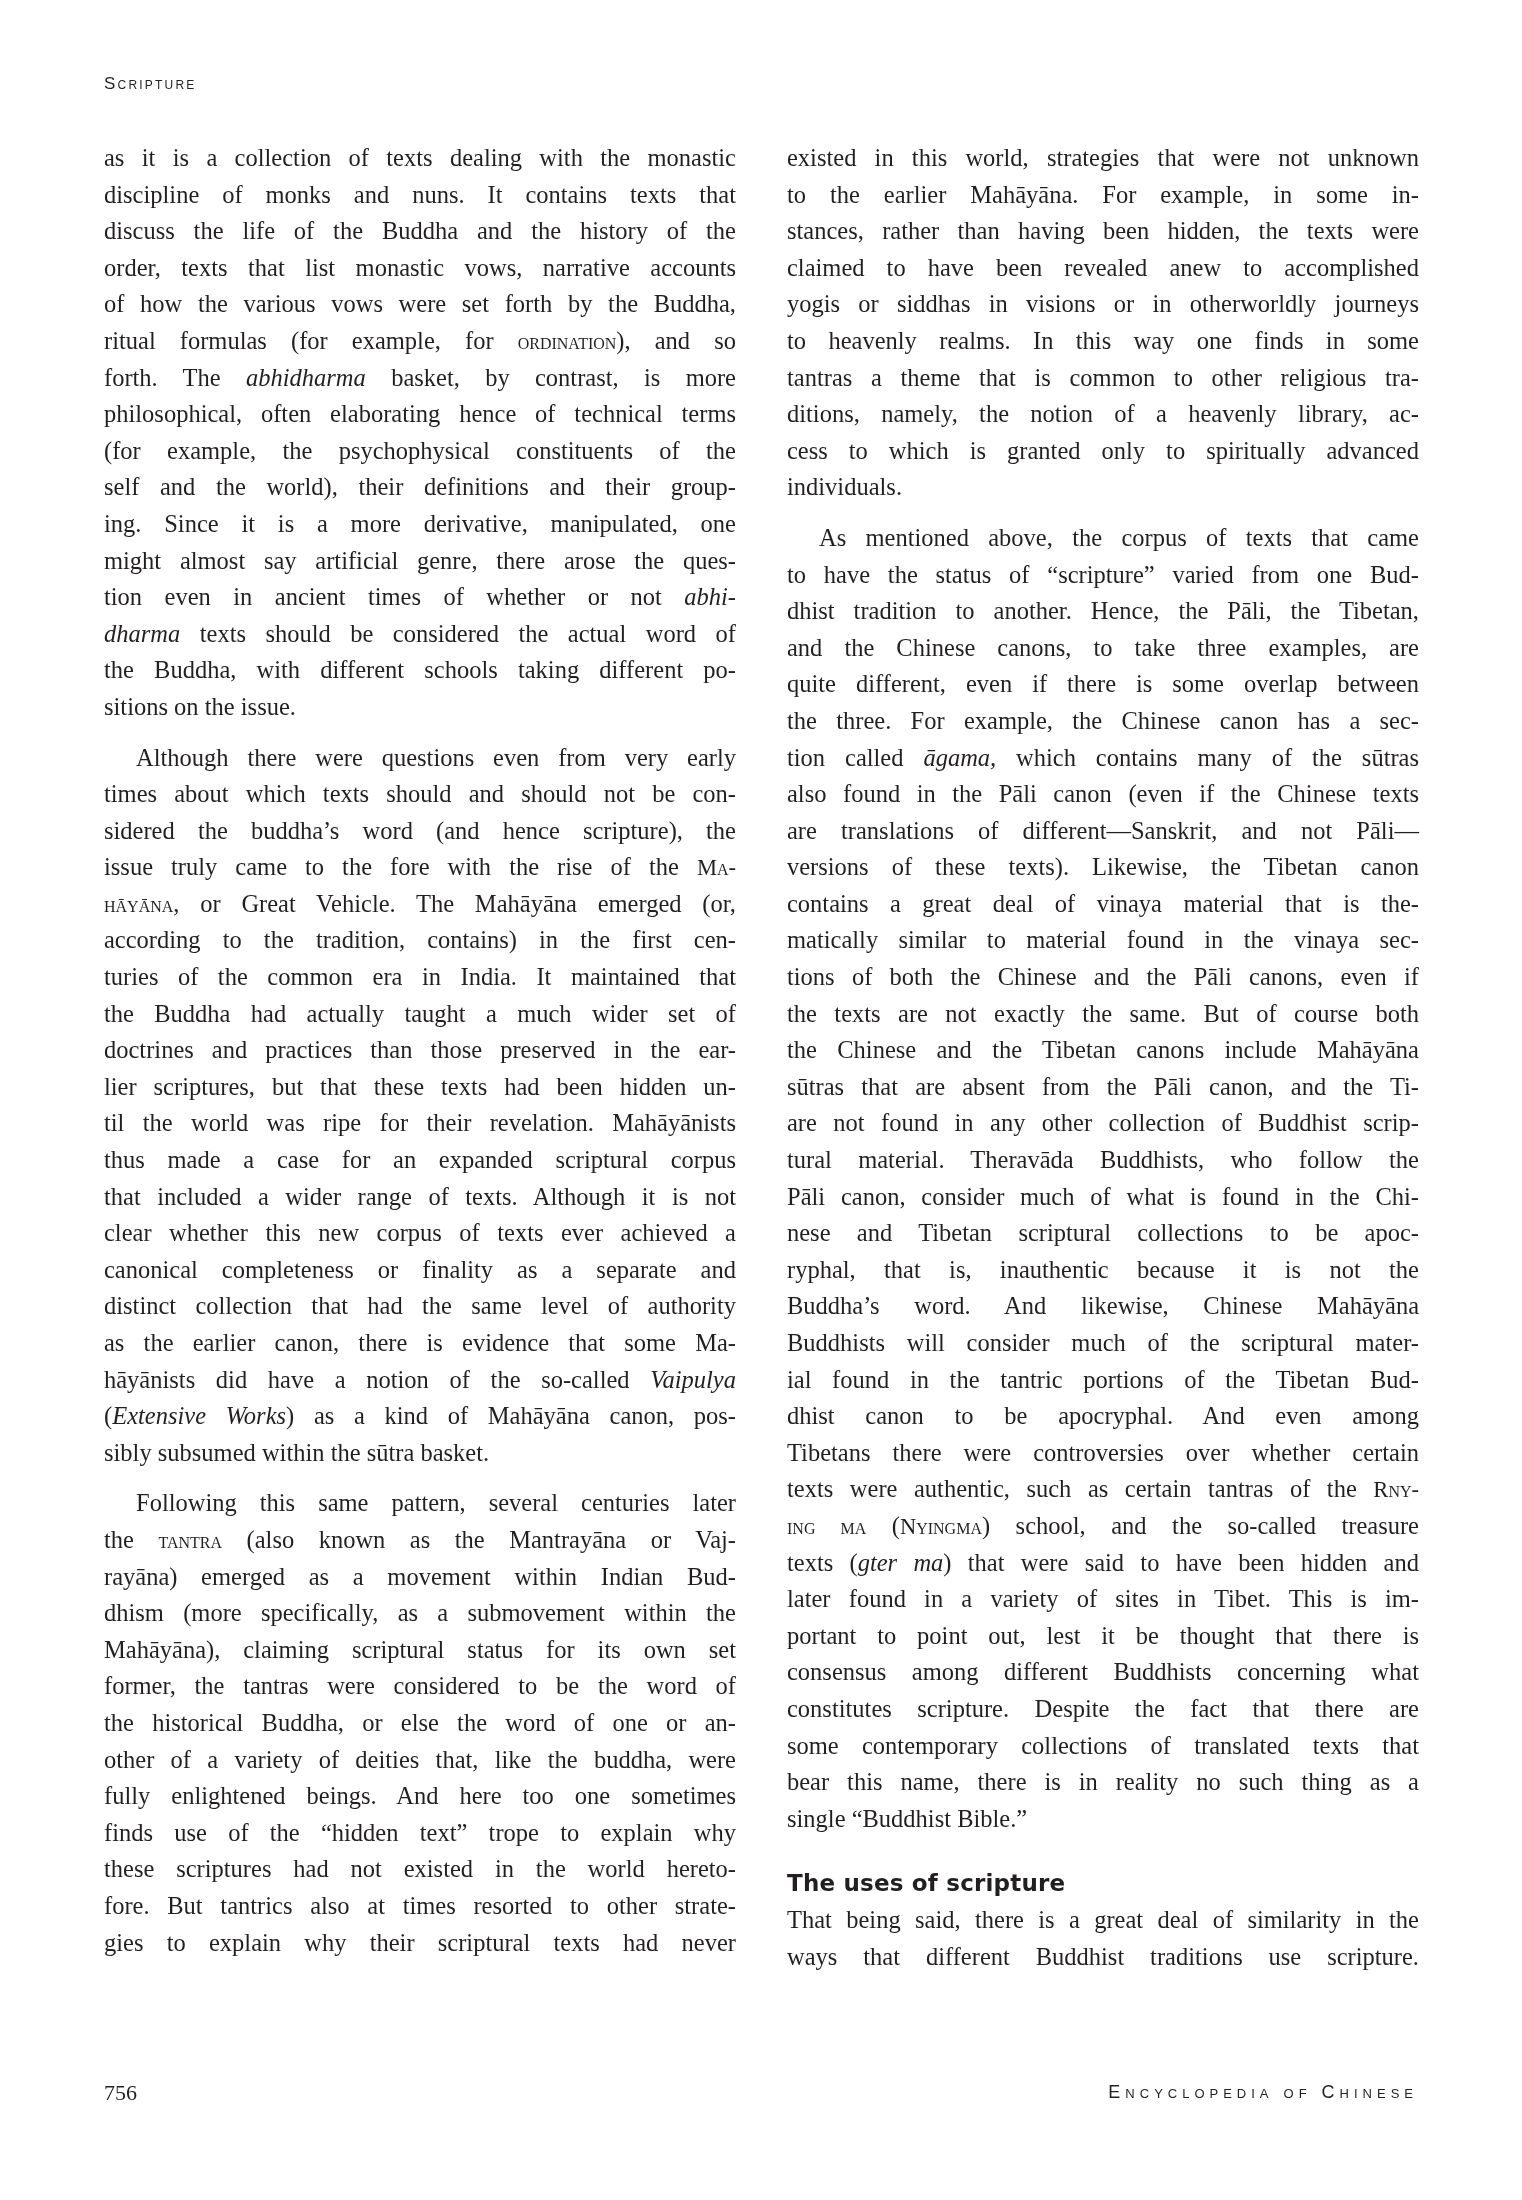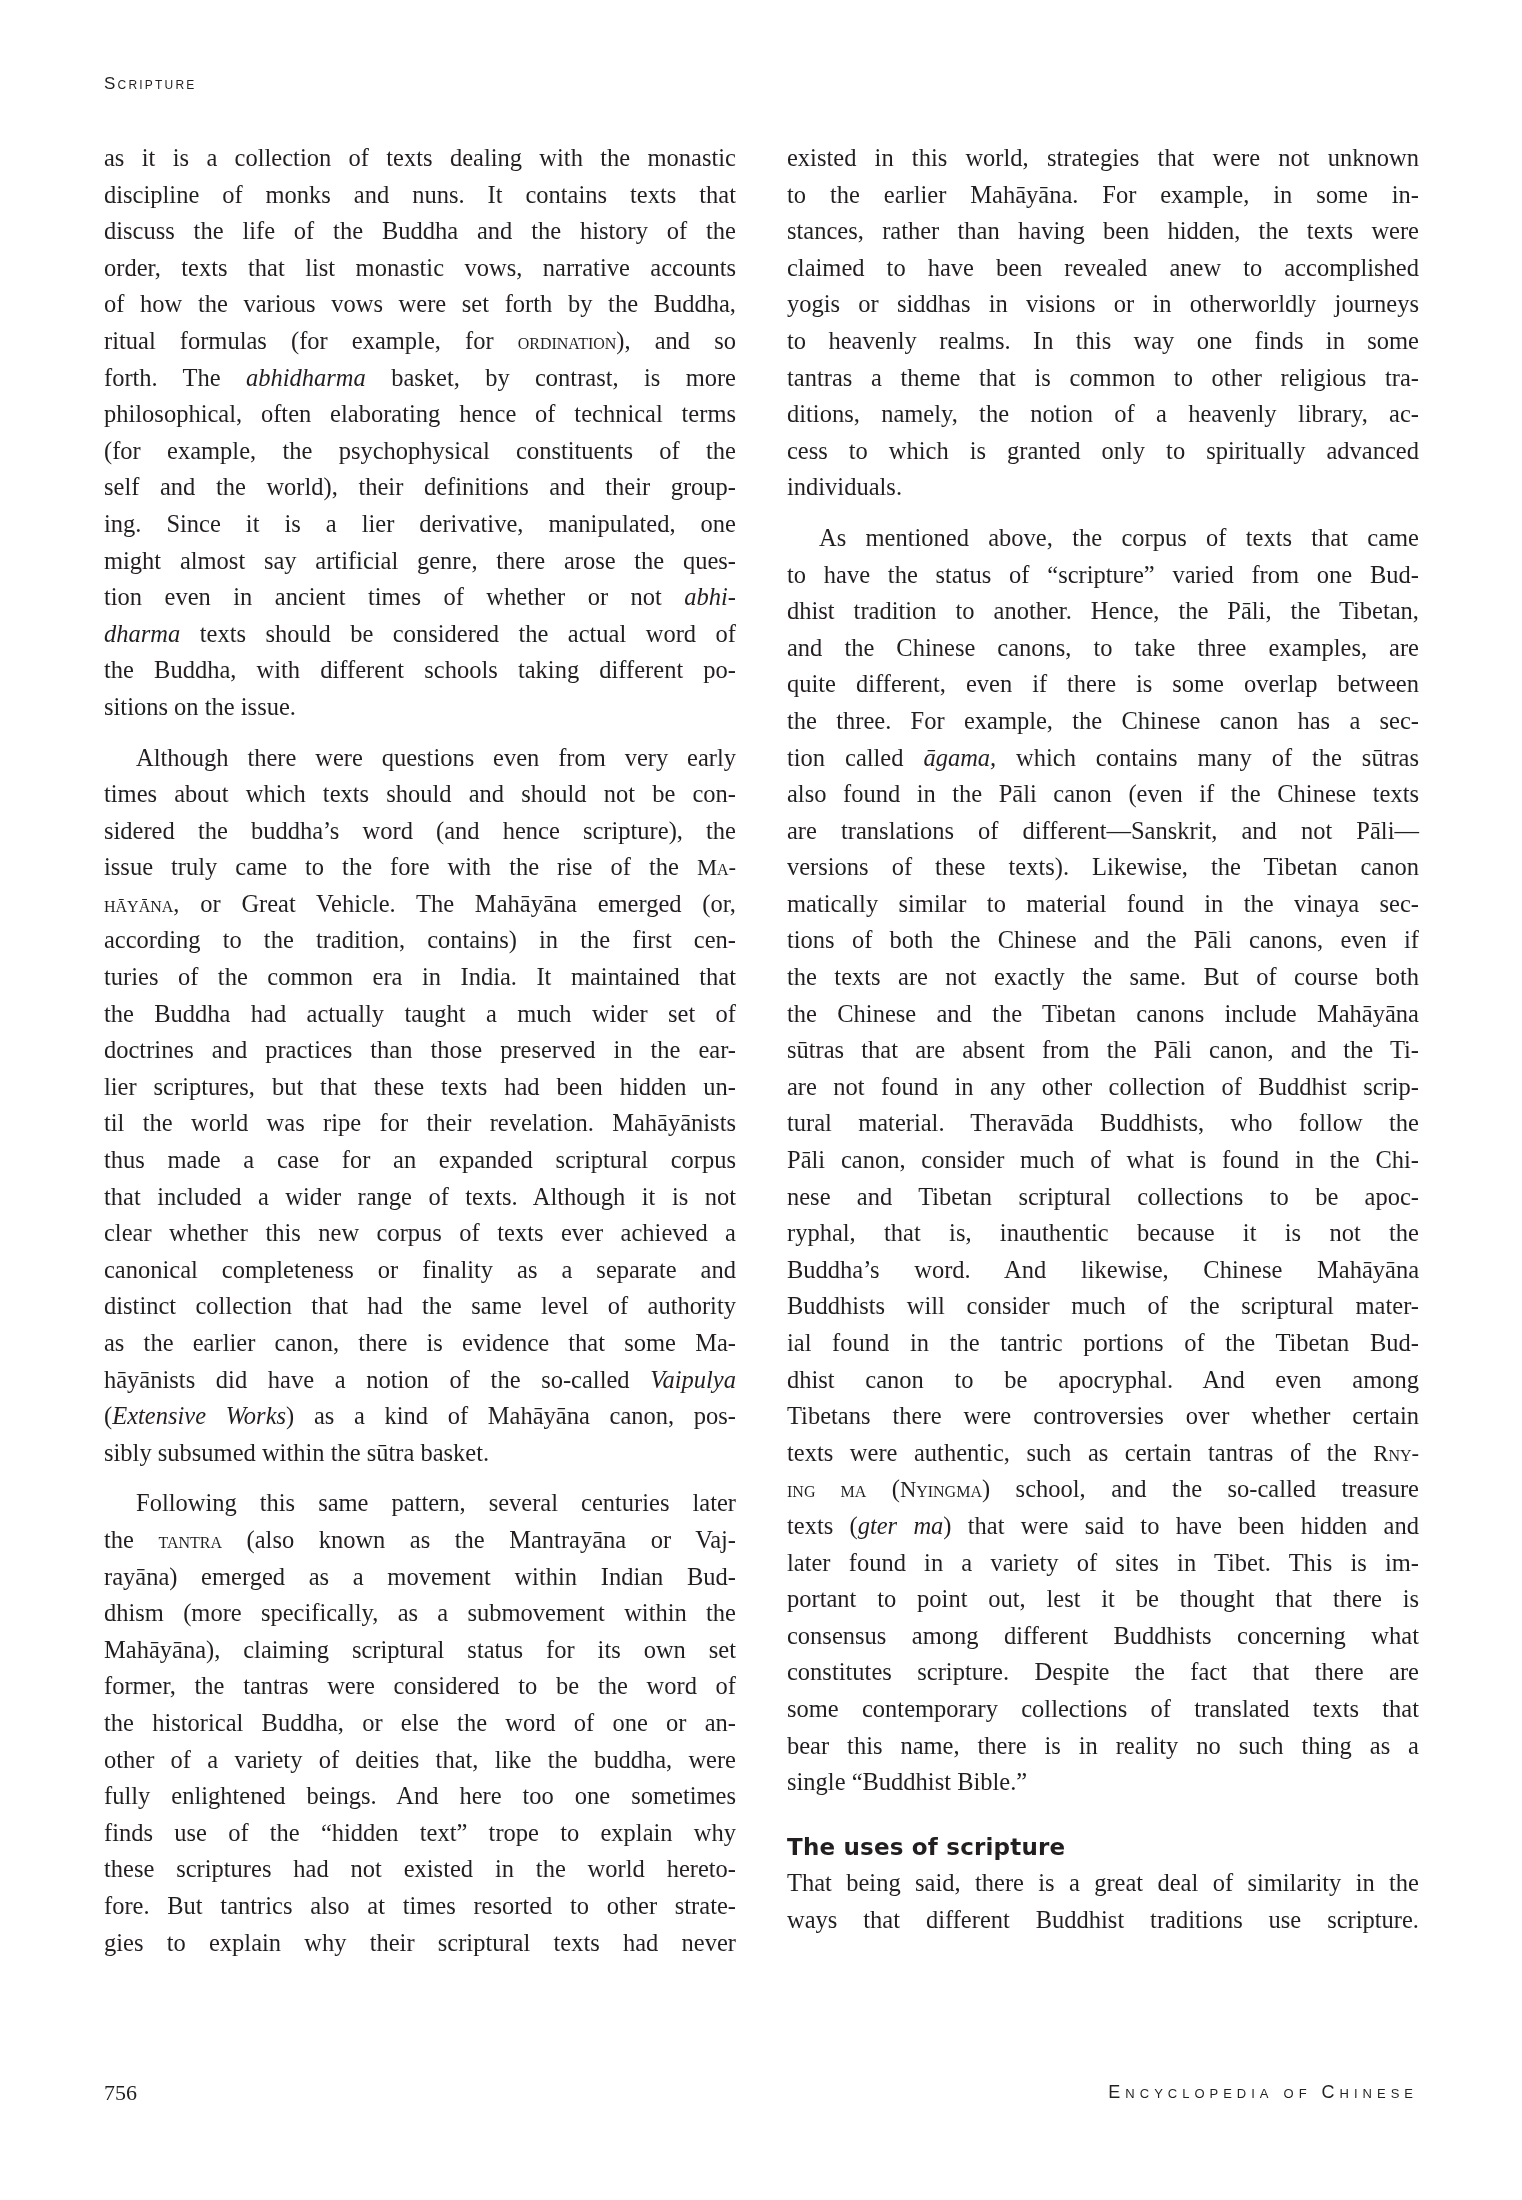--- a/index.html
+++ b/index.html
@@ -47,21 +47,21 @@
       <span class="line"><span>as it is a collection of texts dealing with the monastic</span></span>
       <span class="line"><span>discipline of monks and nuns. It contains texts that</span></span>
       <span class="line"><span>discuss the life of the Buddha and the history of the</span></span>
       <span class="line"><span>order, texts that list monastic vows, narrative accounts</span></span>
       <span class="line"><span>of how the various vows were set forth by the Buddha,</span></span>
       <span class="line"><span>ritual formulas (for example, for </span><span class="sc">ordination</span><span>), and so</span></span>
       <span class="line"><span>forth. The </span><span class="it">abhidharma</span><span> basket, by contrast, is more</span></span>
       <span class="line"><span>philosophical, often elaborating hence of technical terms</span></span>
       <span class="line"><span>(for example, the psychophysical constituents of the</span></span>
       <span class="line"><span>self and the world), their definitions and their group-</span></span>
-      <span class="line"><span>ing. Since it is a lier derivative, manipulated, one</span></span>
+      <span class="line"><span>ing. Since it is a more derivative, manipulated, one</span></span>
       <span class="line"><span>might almost say artificial genre, there arose the ques-</span></span>
       <span class="line"><span>tion even in ancient times of whether or not </span><span class="it">abhi-</span></span>
       <span class="line"><span class="it">dharma</span><span> texts should be considered the actual word of</span></span>
       <span class="line"><span>the Buddha, with different schools taking different po-</span></span>
       <span class="line last"><span>sitions on the issue.</span></span>
     </p>
     <p class="para">
       <span class="line indent"><span>Although there were questions even from very early</span></span>
       <span class="line"><span>times about which texts should and should not be con-</span></span>
       <span class="line"><span>sidered the buddha’s word (and hence scripture), the</span></span>
@@ -118,20 +118,21 @@
         <span class="line indent"><span>As mentioned above, the corpus of texts that came</span></span>
         <span class="line"><span>to have the status of “scripture” varied from one Bud-</span></span>
         <span class="line"><span>dhist tradition to another. Hence, the Pāli, the Tibetan,</span></span>
         <span class="line"><span>and the Chinese canons, to take three examples, are</span></span>
         <span class="line"><span>quite different, even if there is some overlap between</span></span>
         <span class="line"><span>the three. For example, the Chinese canon has a sec-</span></span>
         <span class="line"><span>tion called </span><span class="it">āgama,</span><span> which contains many of the sūtras</span></span>
         <span class="line"><span>also found in the Pāli canon (even if the Chinese texts</span></span>
         <span class="line"><span>are translations of different—Sanskrit, and not Pāli—</span></span>
         <span class="line"><span>versions of these texts). Likewise, the Tibetan canon</span></span>
+        <span class="line"><span>contains a great deal of vinaya material that is the-</span></span>
         <span class="line"><span>matically similar to material found in the vinaya sec-</span></span>
         <span class="line"><span>tions of both the Chinese and the Pāli canons, even if</span></span>
         <span class="line"><span>the texts are not exactly the same. But of course both</span></span>
         <span class="line"><span>the Chinese and the Tibetan canons include Mahāyāna</span></span>
         <span class="line"><span>sūtras that are absent from the Pāli canon, and the Ti-</span></span>
         <span class="line"><span>are not found in any other collection of Buddhist scrip-</span></span>
         <span class="line"><span>tural material. Theravāda Buddhists, who follow the</span></span>
         <span class="line"><span>Pāli canon, consider much of what is found in the Chi-</span></span>
         <span class="line"><span>nese and Tibetan scriptural collections to be apoc-</span></span>
         <span class="line"><span>ryphal, that is, inauthentic because it is not the</span></span>

